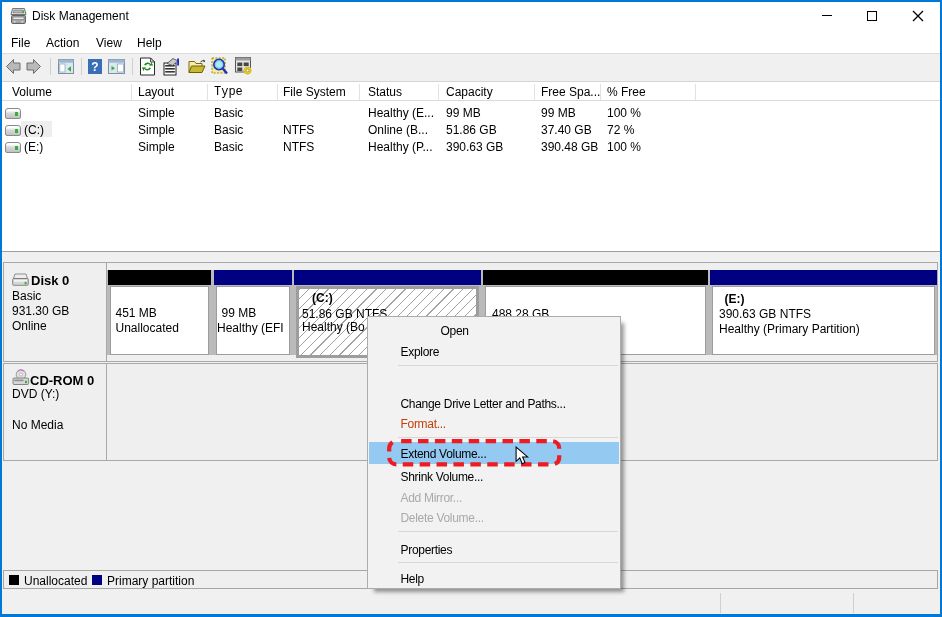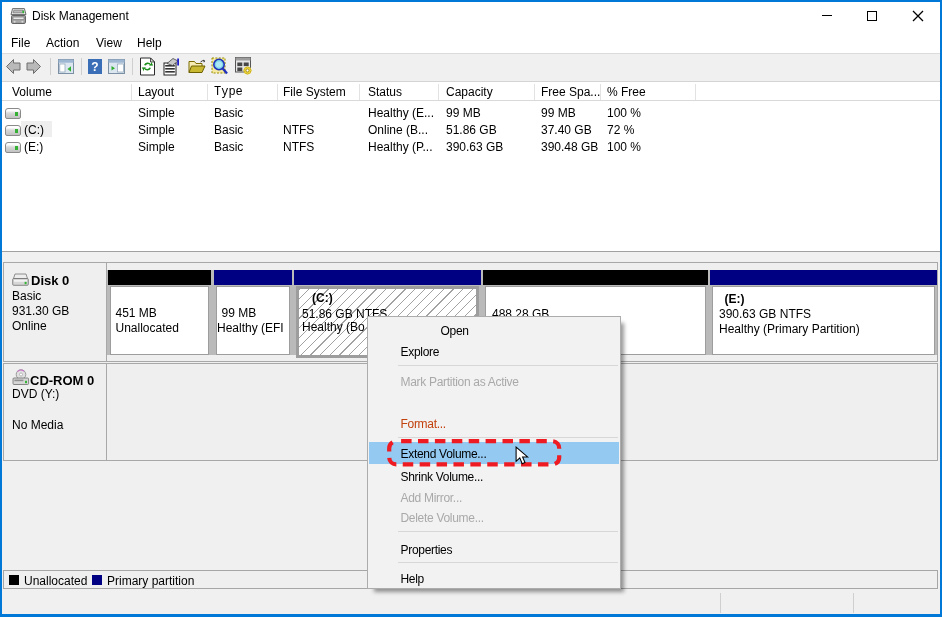--- a/index.html
+++ b/index.html
@@ -239,21 +239,21 @@
 <div class="abs" style="left:0;top:614px;width:942px;height:3px;background:#0078d7;"></div>
 <div class="abs" style="left:0;top:0;width:2px;height:617px;background:#0078d7;"></div>
 <div class="abs" style="left:940px;top:0;width:2px;height:617px;background:#0078d7;"></div>
 
 <div class="abs" style="left:367px;top:316px;width:254px;height:273px;background:#f2f2f2;border:1px solid #acacac;box-sizing:border-box;
      box-shadow:5px 5px 4px -2px rgba(0,0,0,0.40);">
   <div class="abs" style="left:1px;top:125px;width:250px;height:22px;background:#94c9f2;"></div>
   <div class="mi" style="top:3.5px;margin-left:40px;">Open</div>
   <div class="mi" style="top:25px;">Explore</div>
   <div class="msep" style="top:47.5px;"></div>
-  <div class="mi" style="top:55px;color:#a9a9a9;">Mark Partition as Active</div>
+  <div class="mi" style="top:76.5px;">Change Drive Letter and Paths...</div>
   <div class="mi" style="top:97px;color:#c2410c;">Format...</div>
   <div class="msep" style="top:120px;"></div>
   <div class="mi" style="top:127px;">Extend Volume...</div>
   <div class="mi" style="top:149.5px;">Shrink Volume...</div>
   <div class="mi" style="top:170.5px;color:#a9a9a9;">Add Mirror...</div>
   <div class="mi" style="top:191px;color:#a9a9a9;">Delete Volume...</div>
   <div class="msep" style="top:214px;"></div>
   <div class="mi" style="top:222.5px;">Properties</div>
   <div class="msep" style="top:245px;"></div>
   <div class="mi" style="top:252px;">Help</div>

